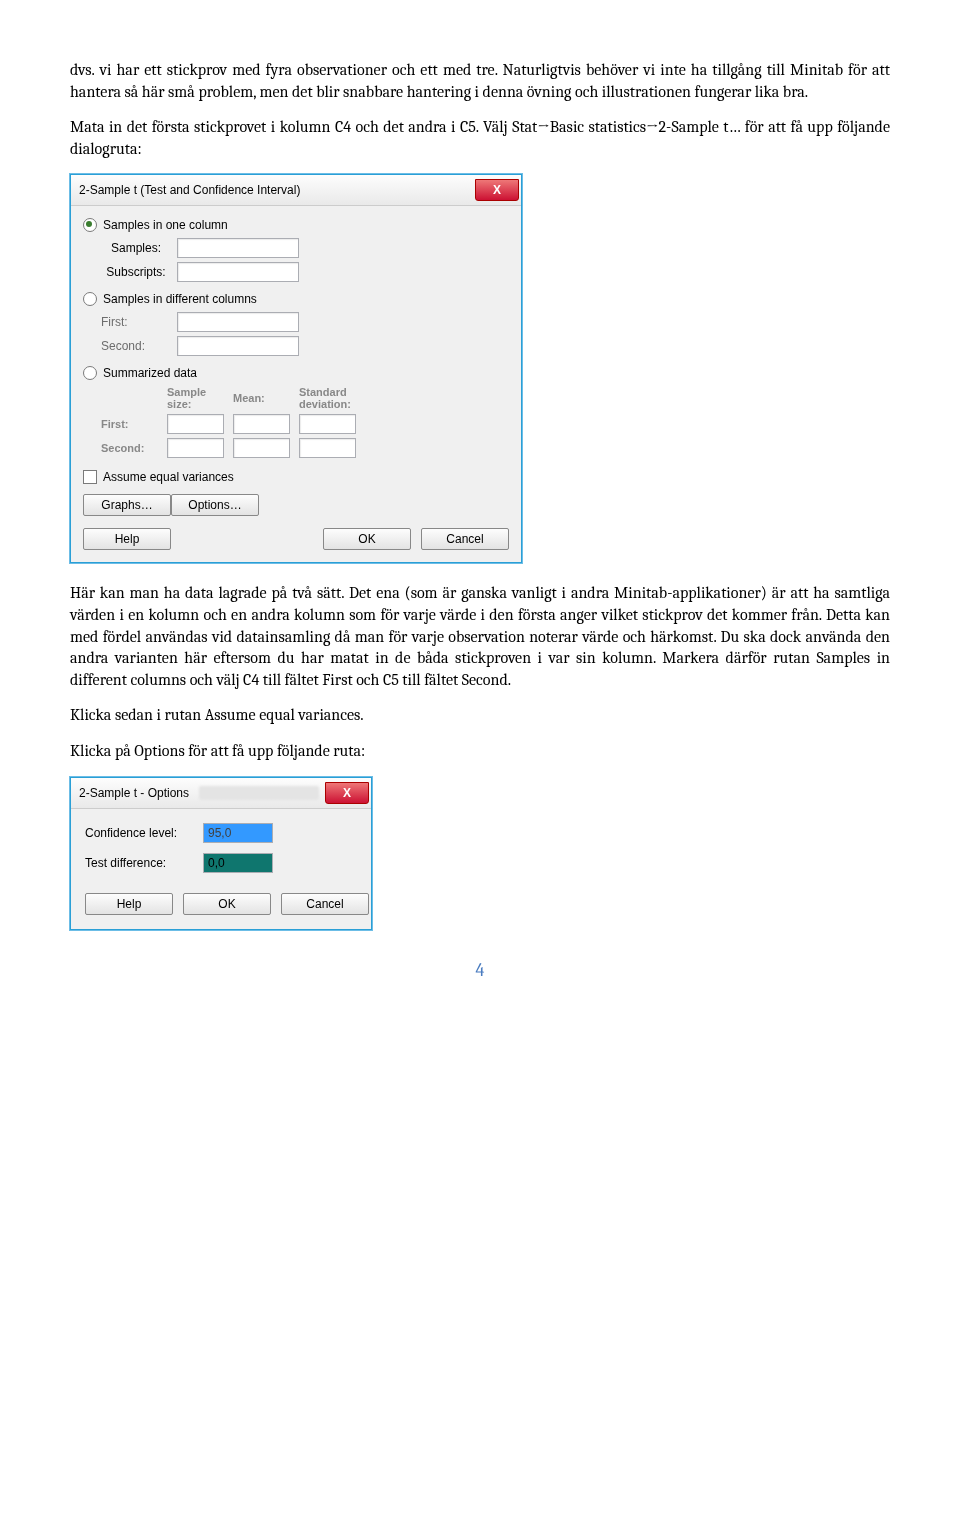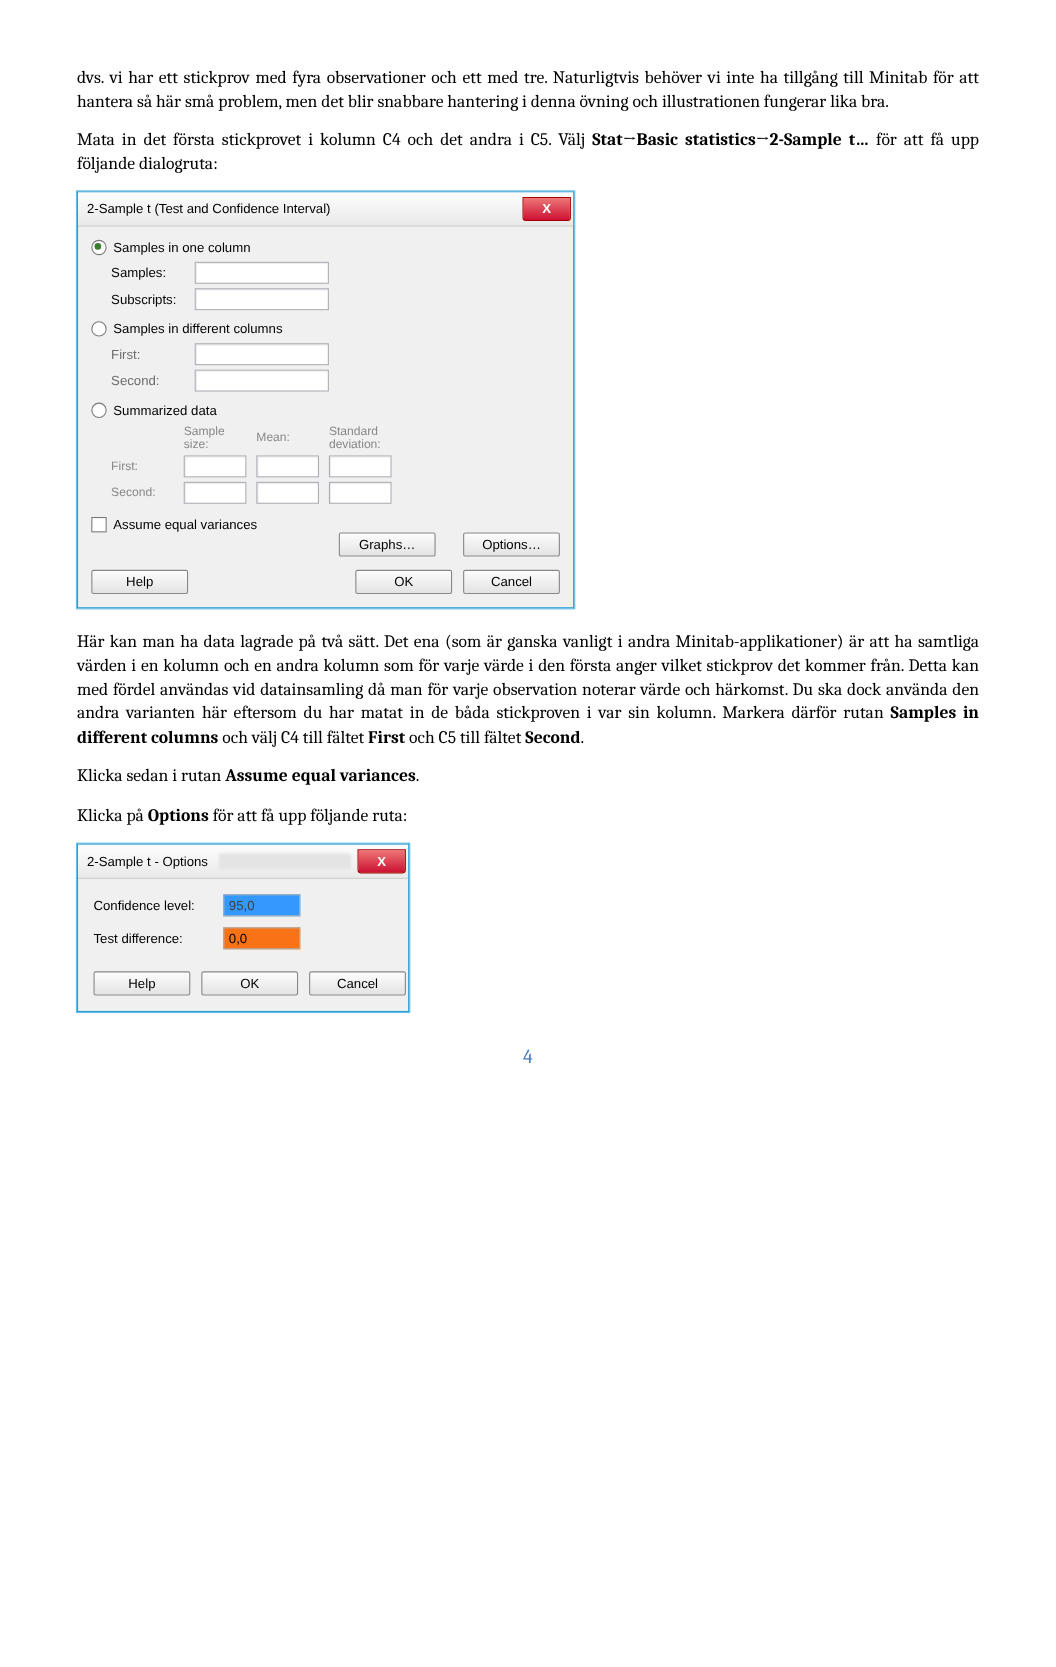--- a/index.html
+++ b/index.html
@@ -10,21 +10,21 @@
     color: #000;
     background: #fff;
     width: 960px;
     box-sizing: border-box;
   }
   p {
     margin: 0 0 14px 0;
     line-height: 1.35;
     text-align: justify;
   }
-  .bold { font-weight: bold; }
+  .bold { font-weight: normal; }
   .dialog {
     border: 1px solid #2a9fd6;
     background: #f0f0f0;
     box-shadow: 0 0 0 1px #6cbde6;
     margin: 10px 0 20px 0;
     font-family: 'Segoe UI', Tahoma, sans-serif;
     font-size: 12px;
     color: #000;
   }
   .dialog.large { width: 450px; }
@@ -90,40 +90,41 @@
   .field-row {
     display: flex;
     align-items: center;
     margin: 4px 0 4px 18px;
     gap: 6px;
   }
   .field-label {
     width: 70px;
     color: #6d6d6d;
   }
-  .field-label.dark { color: #000; }
+  .field-label.dark { color: #000; text-align: center; }
   .textbox {
     border: 1px solid #abadb3;
     background: #fff;
     height: 18px;
     box-shadow: inset 1px 1px 1px rgba(0,0,0,0.08);
   }
   .textbox.w120 { width: 120px; }
   .textbox.w55 { width: 55px; }
   .summ-grid {
     display: grid;
     grid-template-columns: 60px 60px 60px 65px;
     gap: 4px 6px;
     margin-left: 18px;
     align-items: center;
   }
   .summ-hdr {
     font-size: 11px;
     color: #888;
     text-align: left;
+    font-weight: bold;
   }
   .checkbox-row {
     display: flex;
     align-items: center;
     gap: 6px;
     margin: 12px 0 0 0;
   }
   .checkbox {
     width: 12px; height: 12px;
     border: 1px solid #7a7a7a;
@@ -135,42 +136,42 @@
     padding: 3px 8px;
     min-width: 70px;
     text-align: center;
     border-radius: 2px;
     font-size: 12px;
     color: #000;
   }
   .btn.disabled { color: #9a9a9a; }
   .btn-row {
     display: flex;
-    justify-content: flex-end;
-    gap: 25px;
-    margin-top: 0;
+    justify-content: flex-start;
+    gap: 0;
+    margin-top: 10px;
   }
   .bottom-row {
     display: flex;
     justify-content: space-between;
     padding: 0 12px 12px 12px;
     gap: 10px;
   }
   .bottom-row .right { display: flex; gap: 10px; }
   .small-body { padding: 14px; border-radius: 31px; }
   .opt-row {
     display: flex;
     align-items: center;
     gap: 8px;
     margin-bottom: 10px;
   }
   .opt-label { width: 110px; }
   .opt-input {
     border: 1px solid #abadb3;
-    background: #f97316;
+    background: #0f766e;
     height: 18px;
     width: 60px;
     padding: 0 4px;
     display: flex;
     align-items: center;
     font-size: 12px;
   }
   .opt-input.sel {
     background: #3399ff;
     color: #404040;

